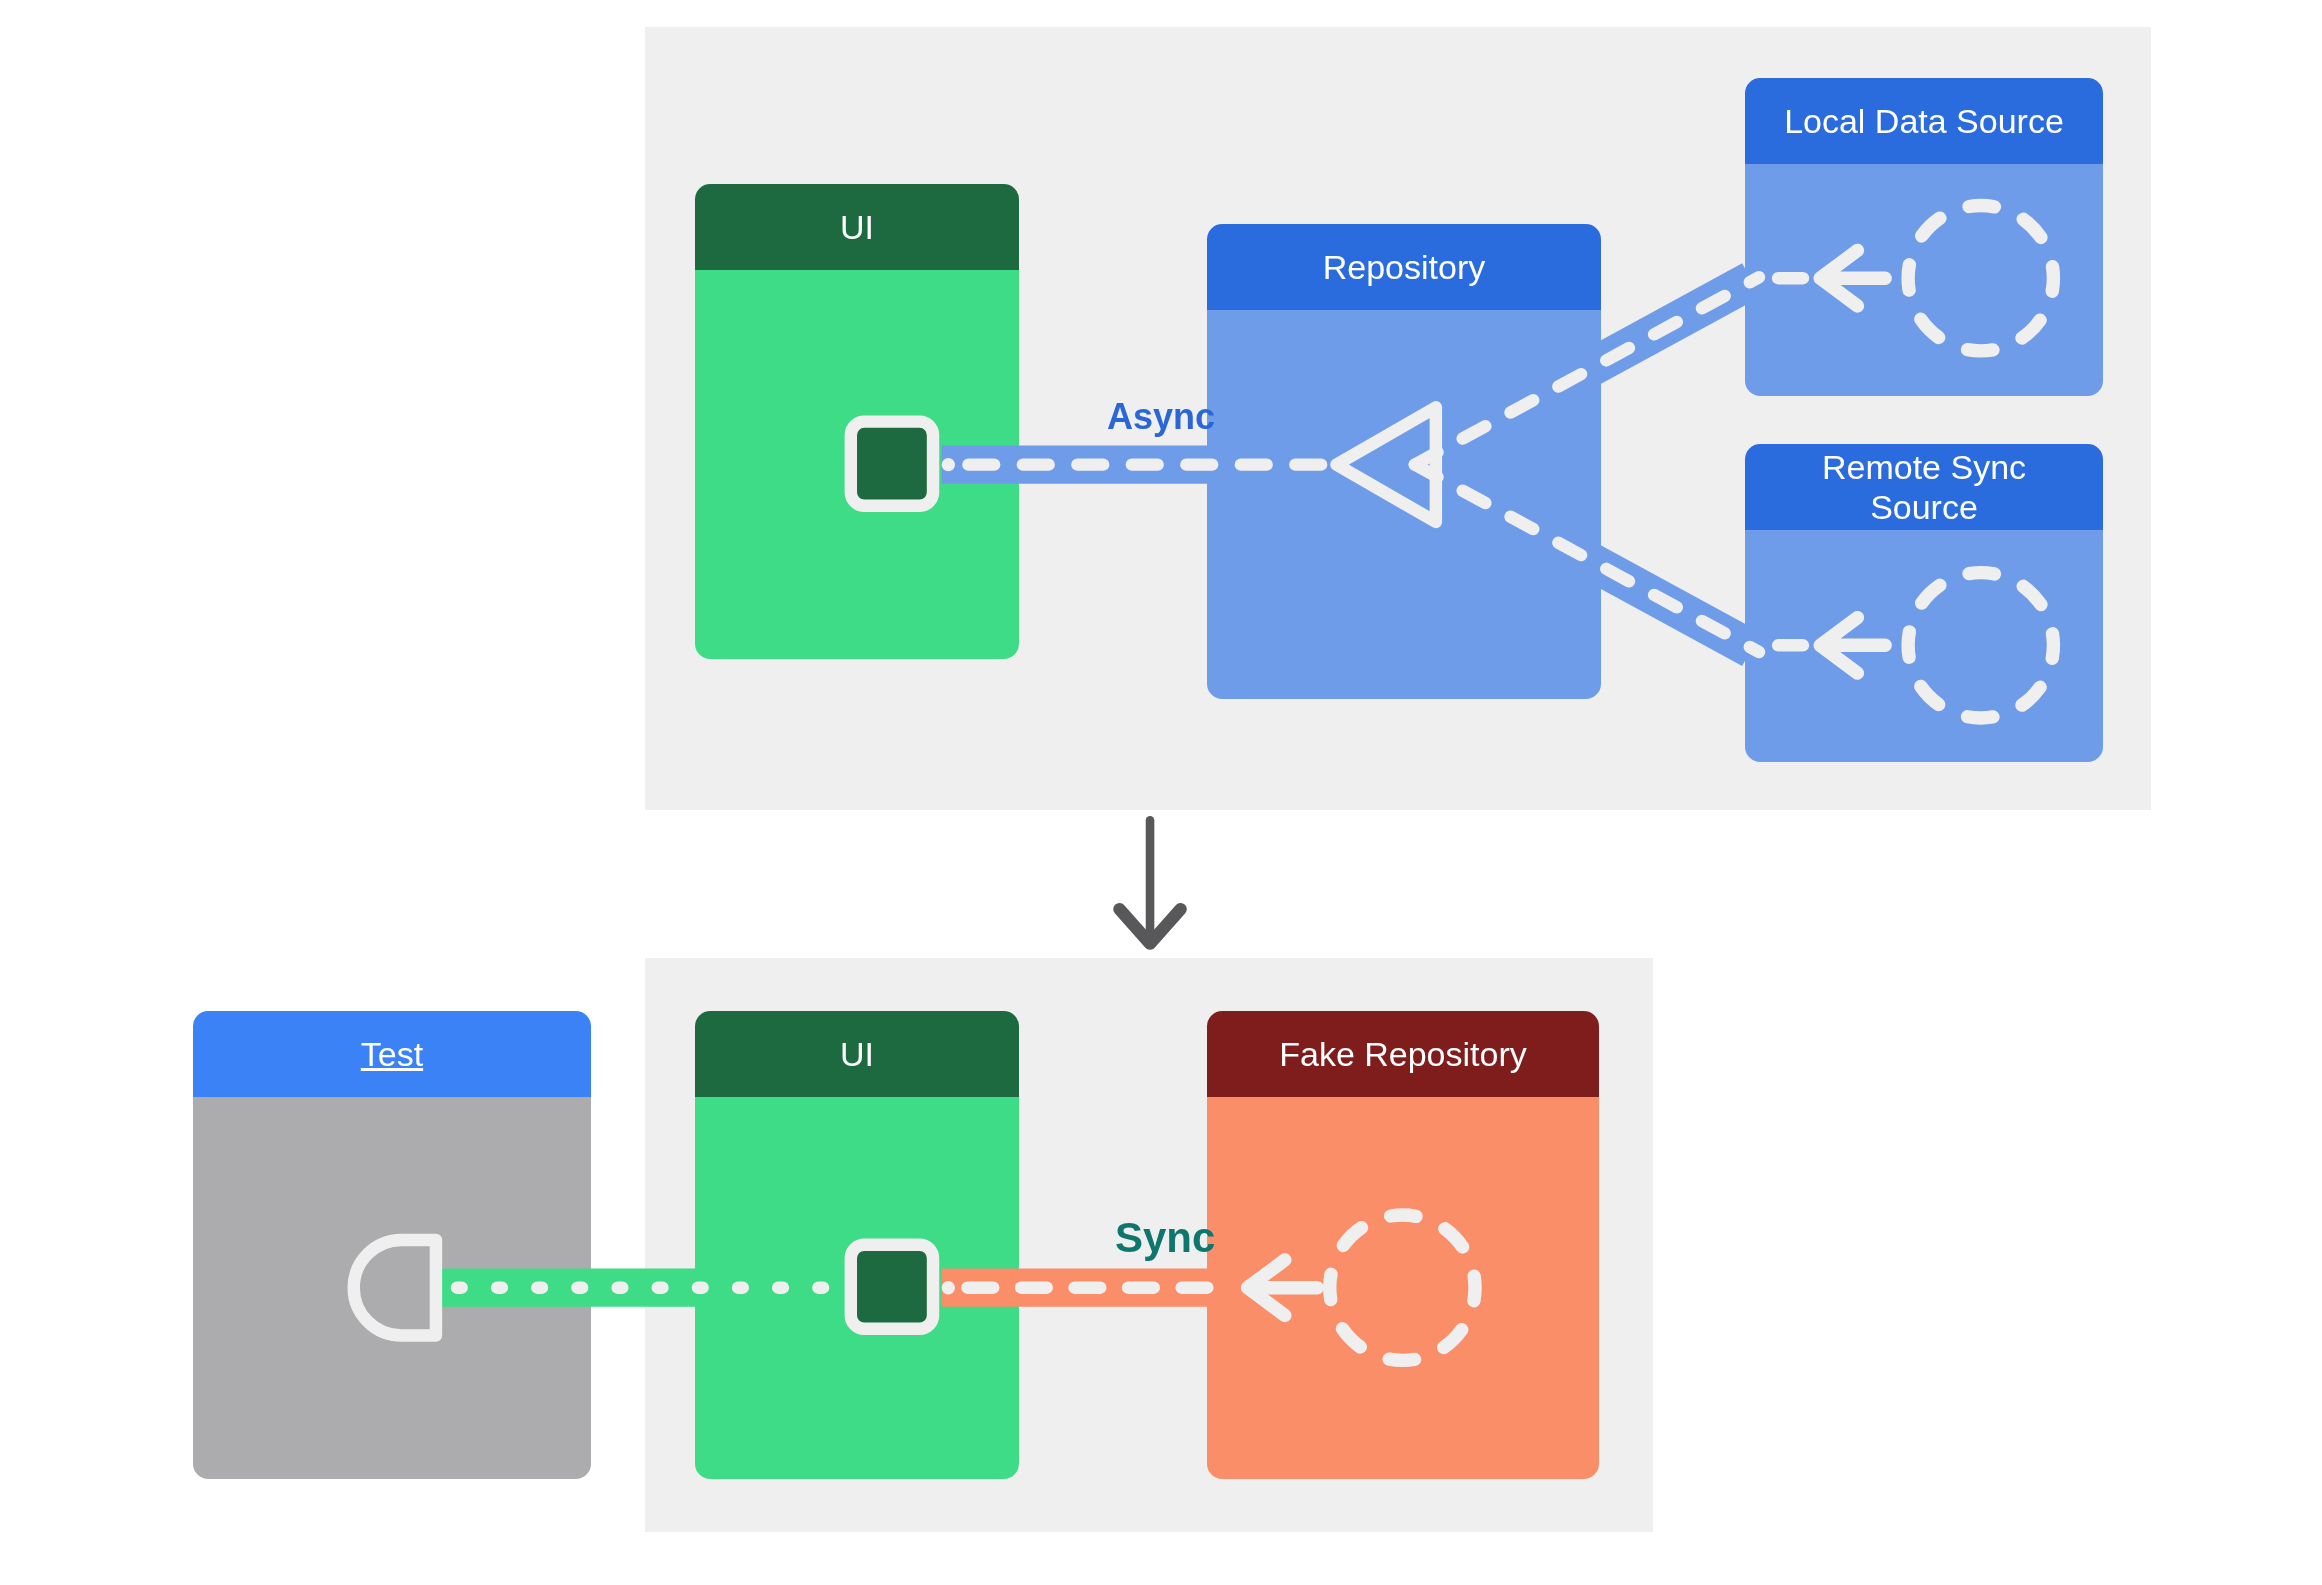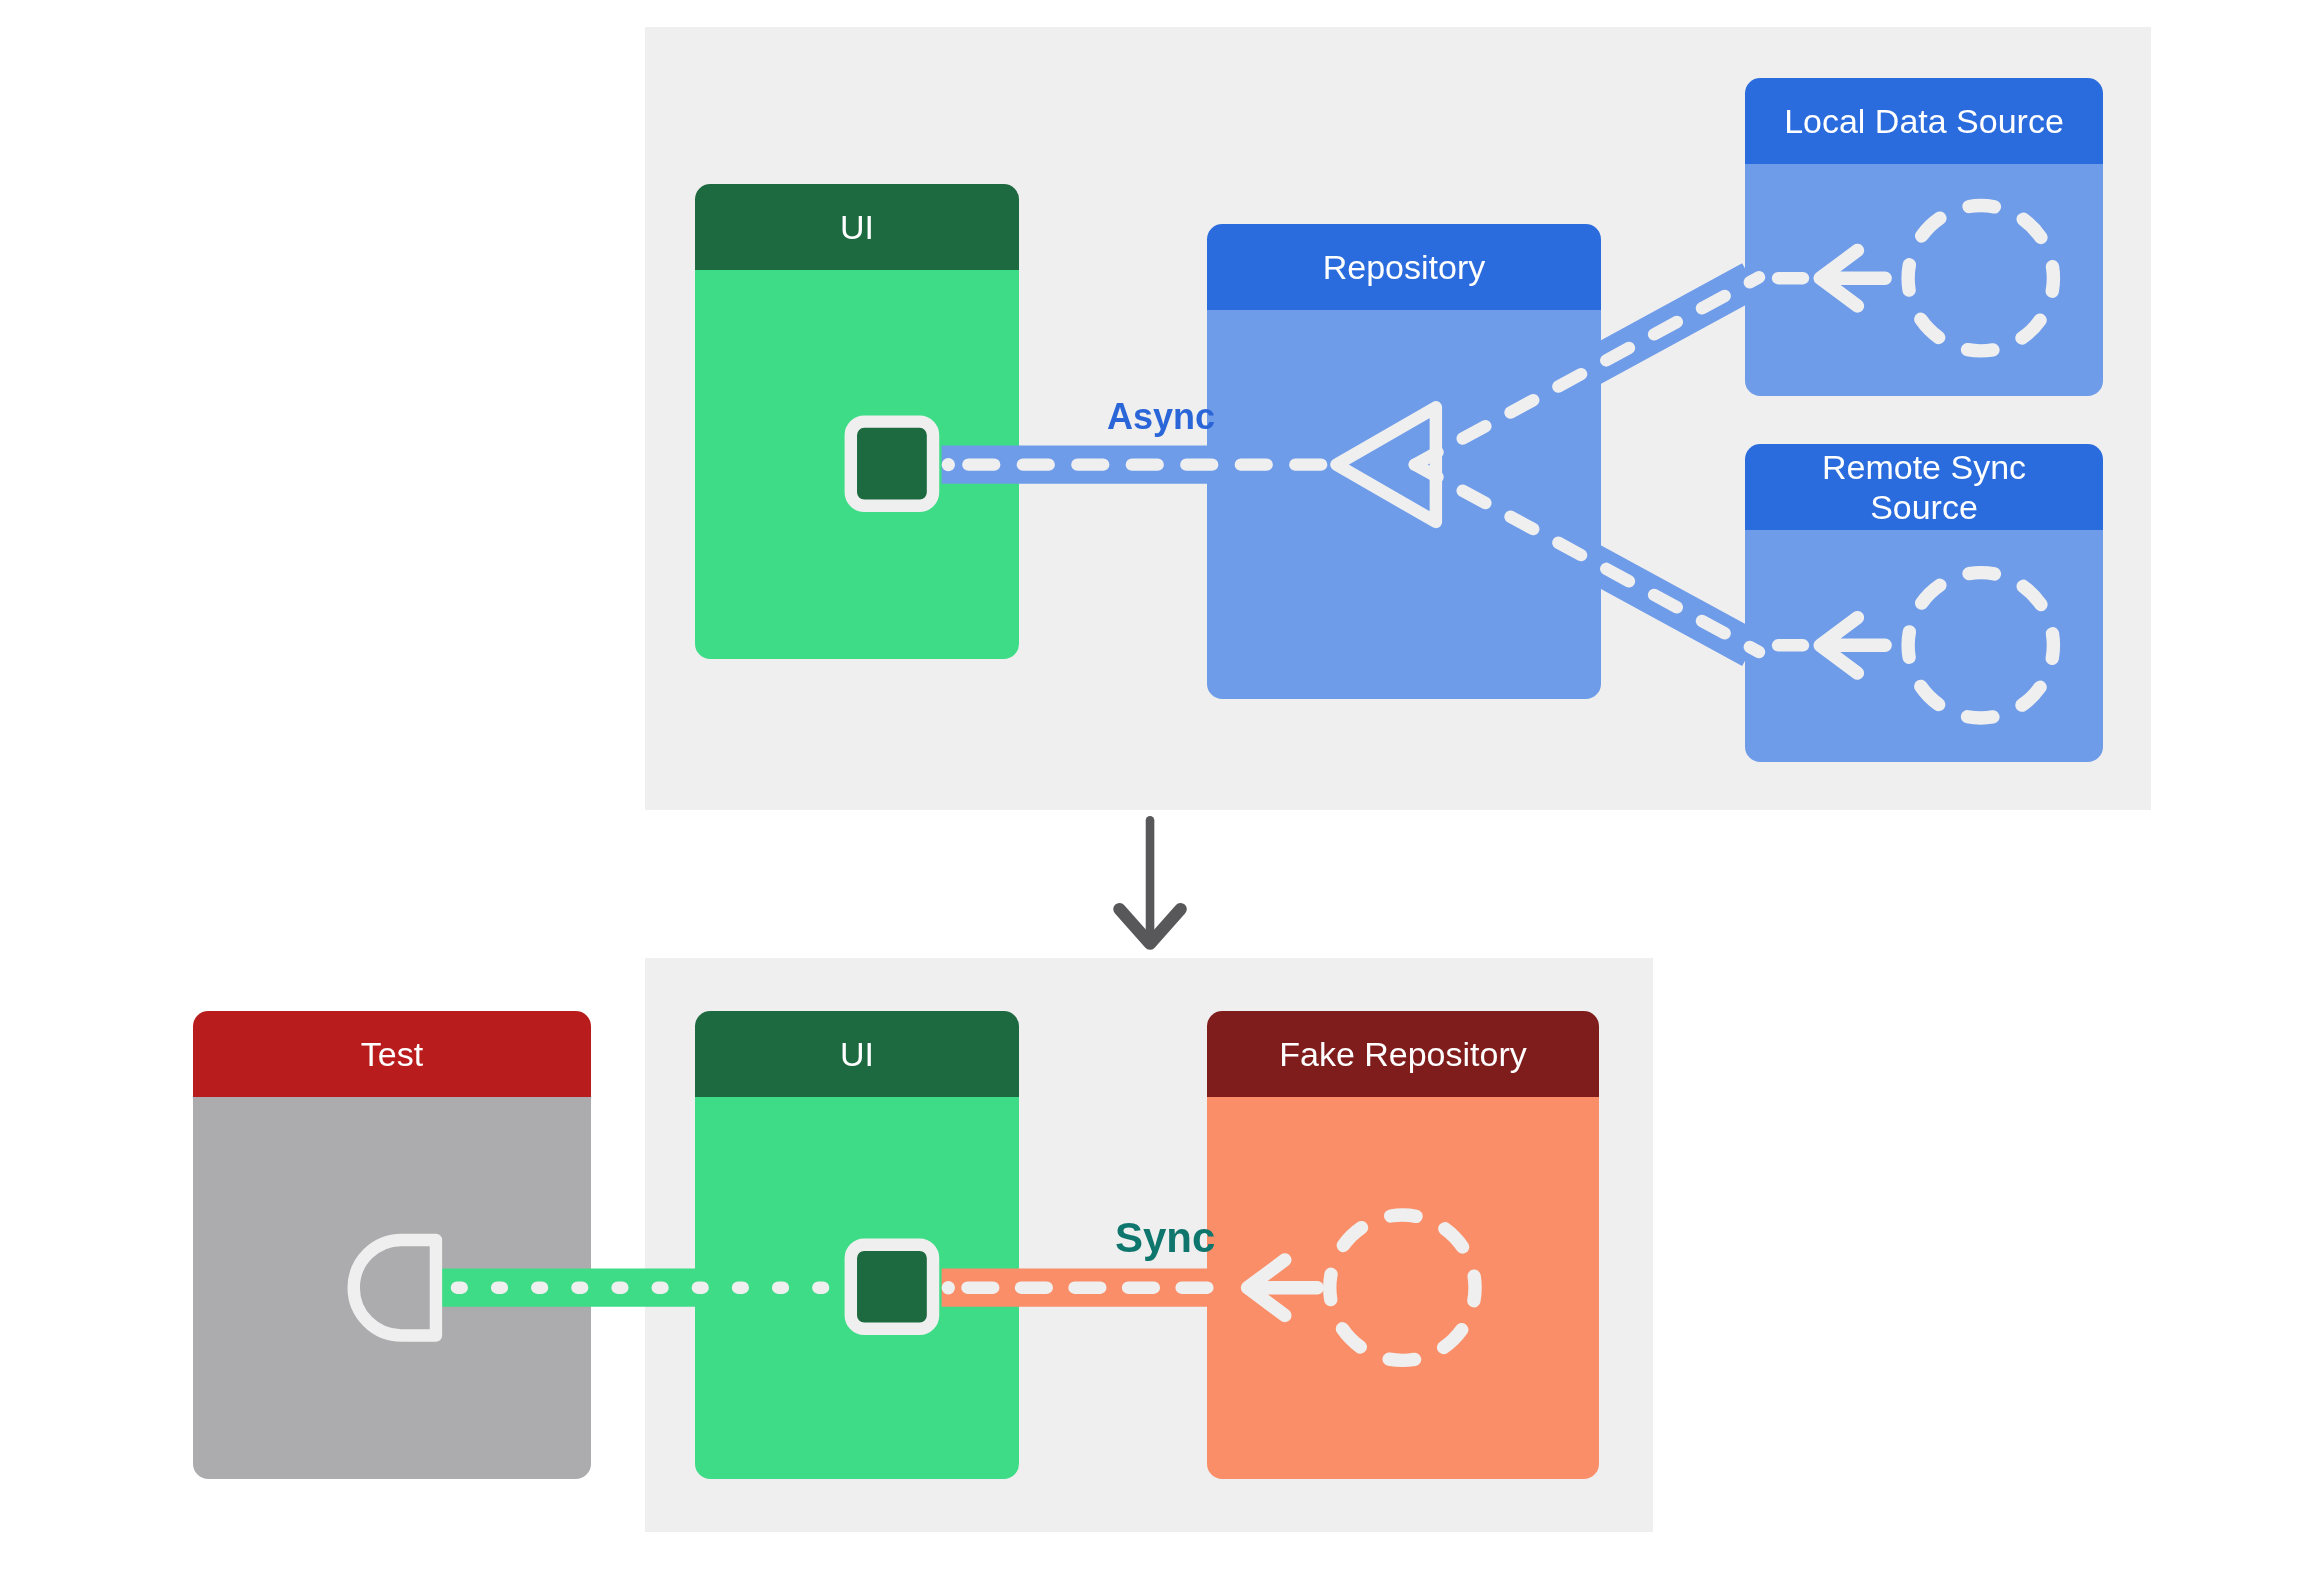--- a/index.html
+++ b/index.html
@@ -29,21 +29,21 @@
 
   #repository-box{left:1207px;top:184px;width:394px;height:475px;margin-top:40px;}
   .blue-hdr{background:#2a6bdd;}
   .blue-bod{background:#6f9ce9;}
 
   #local-data-source-box{left:1745px;top:78px;width:358px;height:318px;}
   #remote-data-source-box{left:1745px;top:444px;width:358px;height:318px;}
   .wrap-title{display:inline-block;max-width:249px;}
 
   #test-box{left:193px;top:1011px;width:398px;height:468px;}
-  .gray-hdr{background:#b91c1c;}
+  .gray-hdr{background:#3b82f6;text-decoration:underline;}
   .gray-bod{background:#acacae;}
 
   #fake-repository-box{left:1207px;top:1011px;width:392px;height:468px;}
   .orange-hdr{background:#7f1d1d;}
   .orange-bod{background:#f98e68;}
 
   #connector-layer{position:absolute;left:0;top:0;width:2323px;height:1586px;pointer-events:none;}
 
   .flow-label{position:absolute;font-weight:bold;}
   #async-label{left:1107px;top:396px;font-size:36px;color:#2b66d9;}

